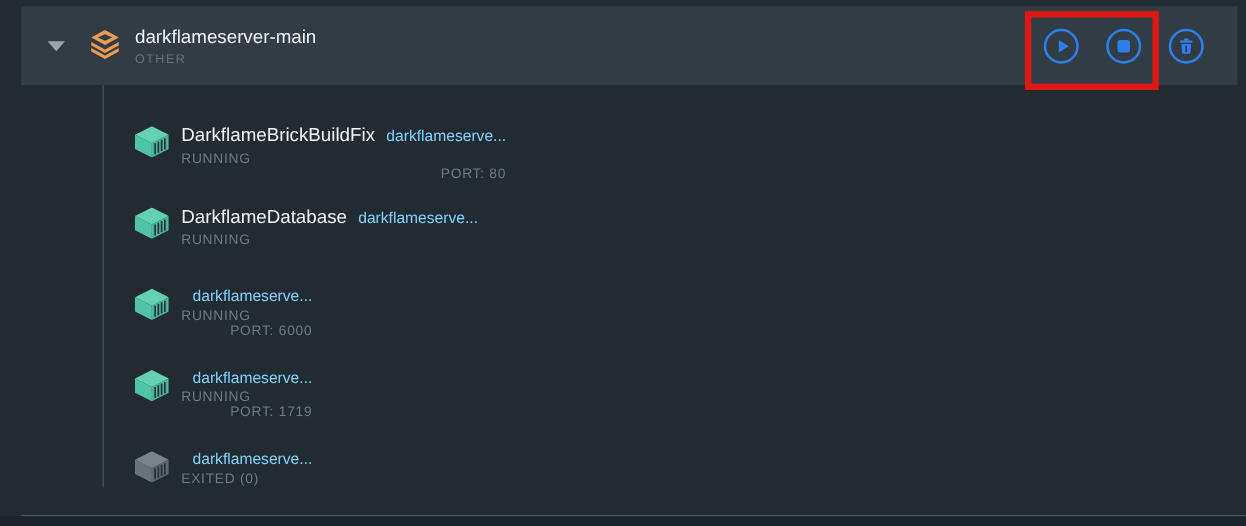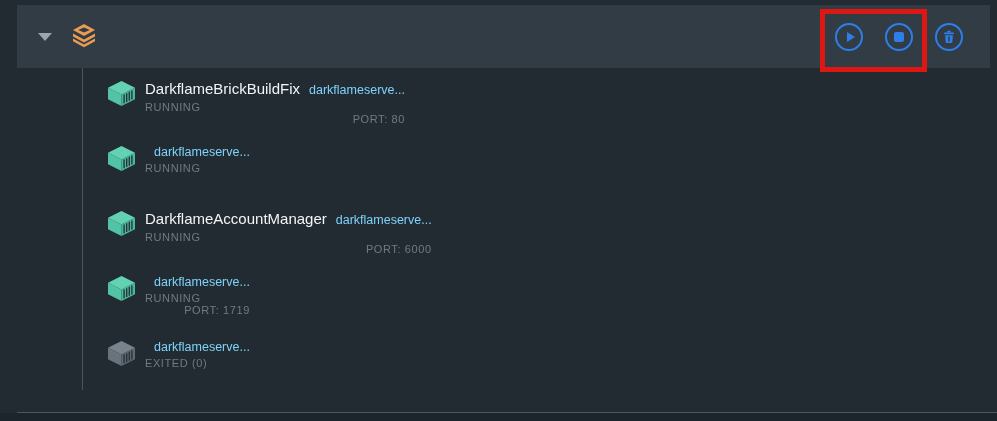--- a/index.html
+++ b/index.html
@@ -38,21 +38,21 @@
   .stop-sq{width:10px;height:10px;border-radius:2px;background:#2e7eea;}
   .trash-svg{display:block;}
   
   .highlight-rect{
     position:absolute;left:820px;top:9px;width:107px;height:63px;
     border:5px solid #de1712;box-sizing:border-box;z-index:10;pointer-events:none;
   }
   
   .tree-line{position:absolute;left:82px;top:68px;width:1px;height:322px;background:#4a555d;}
   
-  .rows{position:absolute;left:108px;top:76px;width:860px;}
+  .rows{position:absolute;left:108px;top:96px;width:860px;}
   .row{height:65px;display:flex;align-items:flex-start;cursor:pointer;}
   .box-icon{width:27px;height:25px;margin-top:5px;margin-right:10px;flex:0 0 auto;}
   .row-text{display:flex;flex-direction:column;padding-top:4px;}
   .title-line{display:flex;align-items:baseline;}
   .row-title{color:#f2f5f7;font-size:15px;font-weight:500;line-height:18px;}
   .row-link{color:#7dd3fc;font-size:12.5px;margin-left:9px;text-decoration:none;cursor:pointer;}
   .status-line{display:flex;margin-top:3px;flex-direction:column;}
   .row-status,.row-port{color:#6f7a84;font-size:11px;letter-spacing:0.6px;}
   .row-port{margin-left:21px;text-align:right;}
   
@@ -72,20 +72,24 @@
 
 <div class="group-row">
   <span class="chevron"></span>
 
   <svg class="layers-icon" viewBox="0 0 26 28">
     <path fill="#ec9b52" fill-rule="evenodd" d="M13,1 L24,7 L13,13 L2,7 Z M13,4.4 L18.8,7 L13,9.6 L7.2,7 Z"></path>
     <path fill="#ec9b52" d="M2,10.6 L13,16.6 L24,10.6 L24,13.4 L13,19.4 L2,13.4 Z"></path>
     <path fill="#ec9b52" d="M2,15.4 L13,21.4 L24,15.4 L24,18.2 L13,24.2 L2,18.2 Z"></path>
   </svg>
 
+  <div class="group-text">
+    <span class="group-title">darkflameserver-main</span>
+    <span class="group-sub">OTHER</span>
+  </div>
 
   <div class="spacer"></div>
 
   <div class="actions">
     <button class="circle-btn">
       <span class="play-tri"></span>
     </button>
     <button class="circle-btn">
       <span class="stop-sq"></span>
     </button>
@@ -132,42 +136,42 @@
       <polygon class="c-top" points="13,0 26,6.5 13,13 0,6.5"></polygon>
       <polygon class="c-left" points="0,6.5 13,13 13,24 0,17.5"></polygon>
       <polygon class="c-right" points="13,13 26,6.5 26,17.5 13,24"></polygon>
       <line class="c-stripe" x1="15.5" y1="13.0" x2="15.5" y2="21.5"></line>
       <line class="c-stripe" x1="18" y1="11.7" x2="18" y2="20.3"></line>
       <line class="c-stripe" x1="20.5" y1="10.4" x2="20.5" y2="19.0"></line>
       <line class="c-stripe" x1="23" y1="9.2" x2="23" y2="17.8"></line>
     </svg>
     <div class="row-text">
       <div class="title-line">
-        <a class="row-link">darkflameserve...</a>
-      </div>
-      <div class="status-line">
-        <span class="row-status">RUNNING</span>
-
-      </div>
-    </div>
-  </div>
-
-  <div class="row running">
-    <svg class="box-icon" viewBox="0 0 26 24">
-      <polygon class="c-top" points="13,0 26,6.5 13,13 0,6.5"></polygon>
-      <polygon class="c-left" points="0,6.5 13,13 13,24 0,17.5"></polygon>
-      <polygon class="c-right" points="13,13 26,6.5 26,17.5 13,24"></polygon>
-      <line class="c-stripe" x1="15.5" y1="13.0" x2="15.5" y2="21.5"></line>
-      <line class="c-stripe" x1="18" y1="11.7" x2="18" y2="20.3"></line>
-      <line class="c-stripe" x1="20.5" y1="10.4" x2="20.5" y2="19.0"></line>
-      <line class="c-stripe" x1="23" y1="9.2" x2="23" y2="17.8"></line>
-    </svg>
-    <div class="row-text">
-      <div class="title-line">
-        <span class="row-title">DarkflameAccountManager</span>
+        <span class="row-title">DarkflameDatabase</span>
+        <a class="row-link">darkflameserve...</a>
+      </div>
+      <div class="status-line">
+        <span class="row-status">RUNNING</span>
+
+      </div>
+    </div>
+  </div>
+
+  <div class="row running">
+    <svg class="box-icon" viewBox="0 0 26 24">
+      <polygon class="c-top" points="13,0 26,6.5 13,13 0,6.5"></polygon>
+      <polygon class="c-left" points="0,6.5 13,13 13,24 0,17.5"></polygon>
+      <polygon class="c-right" points="13,13 26,6.5 26,17.5 13,24"></polygon>
+      <line class="c-stripe" x1="15.5" y1="13.0" x2="15.5" y2="21.5"></line>
+      <line class="c-stripe" x1="18" y1="11.7" x2="18" y2="20.3"></line>
+      <line class="c-stripe" x1="20.5" y1="10.4" x2="20.5" y2="19.0"></line>
+      <line class="c-stripe" x1="23" y1="9.2" x2="23" y2="17.8"></line>
+    </svg>
+    <div class="row-text">
+      <div class="title-line">
         <a class="row-link">darkflameserve...</a>
       </div>
       <div class="status-line">
         <span class="row-status">RUNNING</span>
         <span class="row-port">PORT: 6000</span>
       </div>
     </div>
   </div>
 
   <div class="row running">

